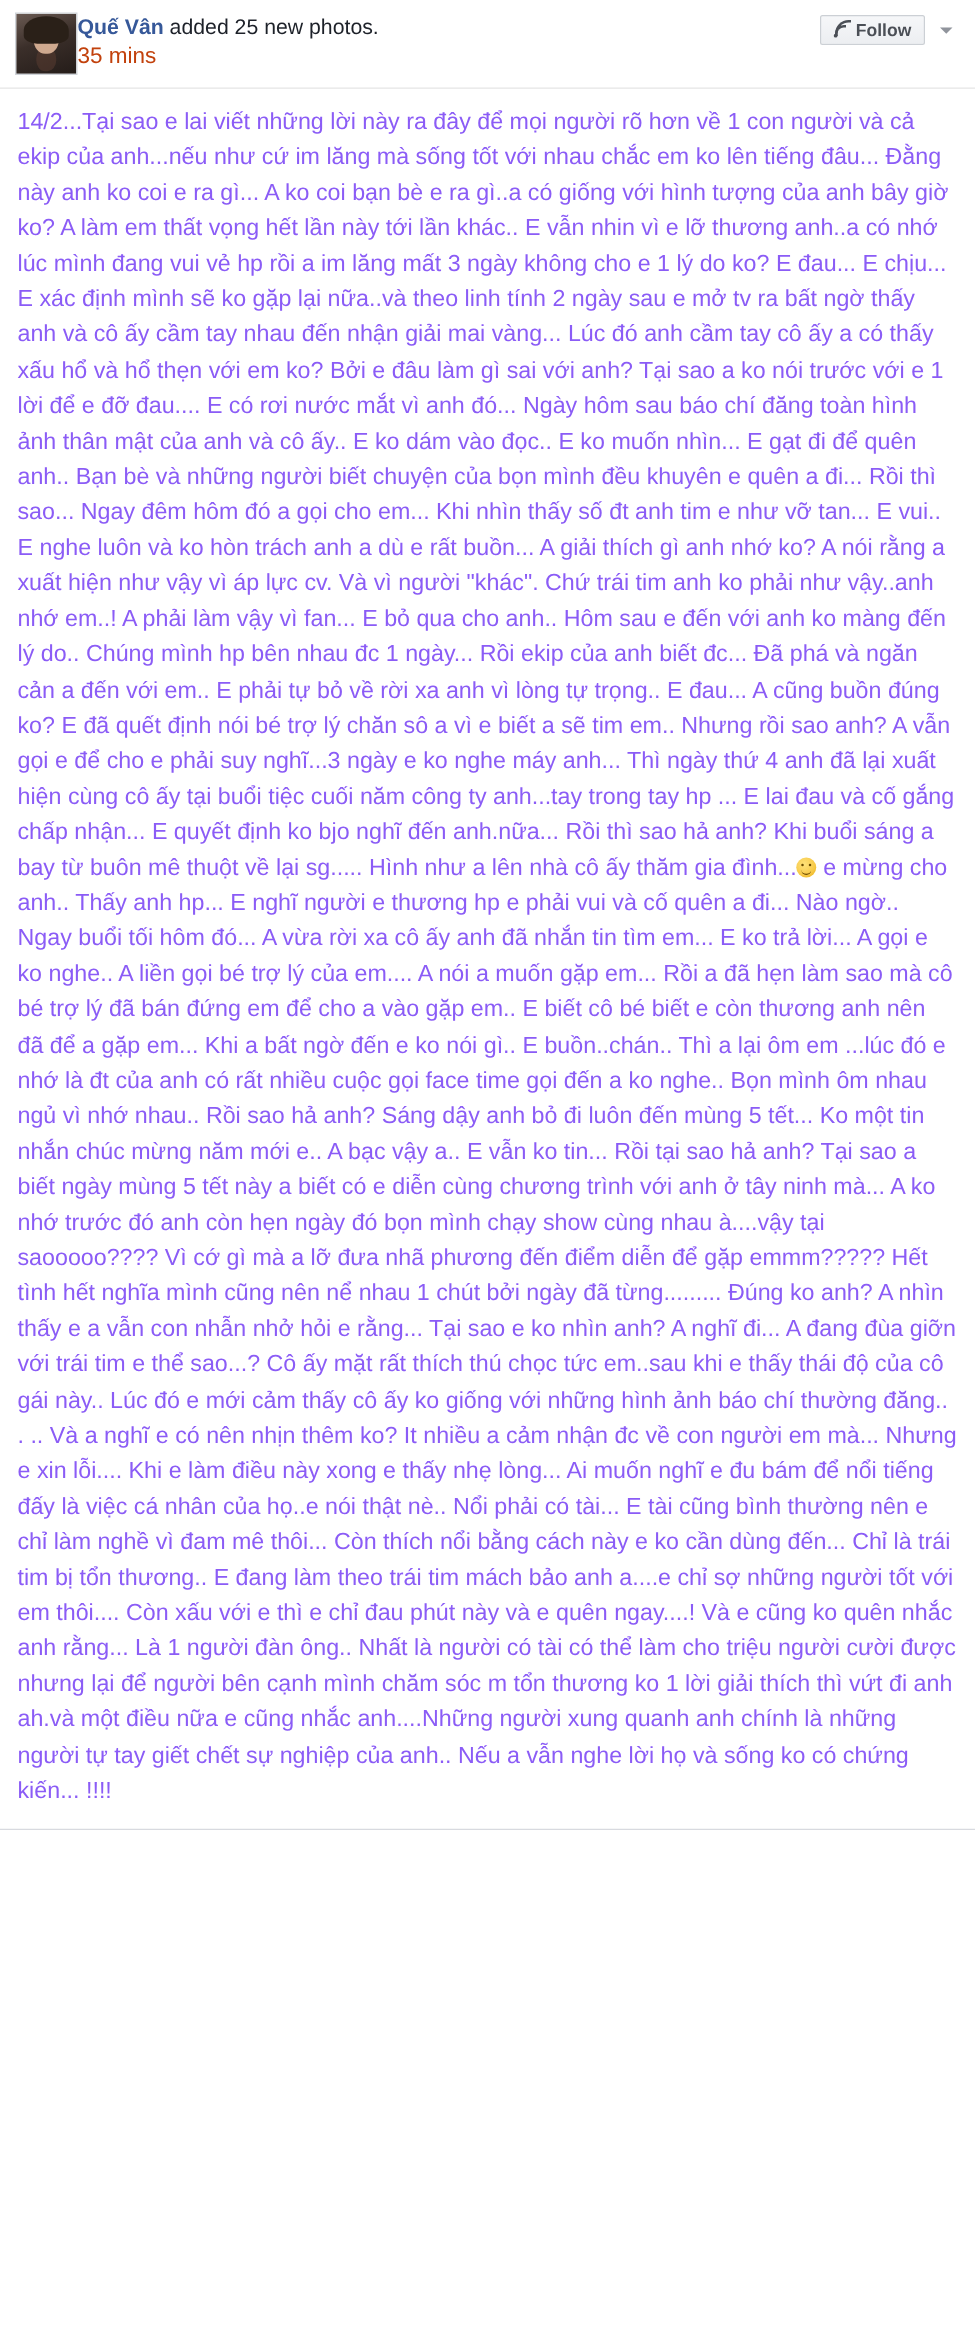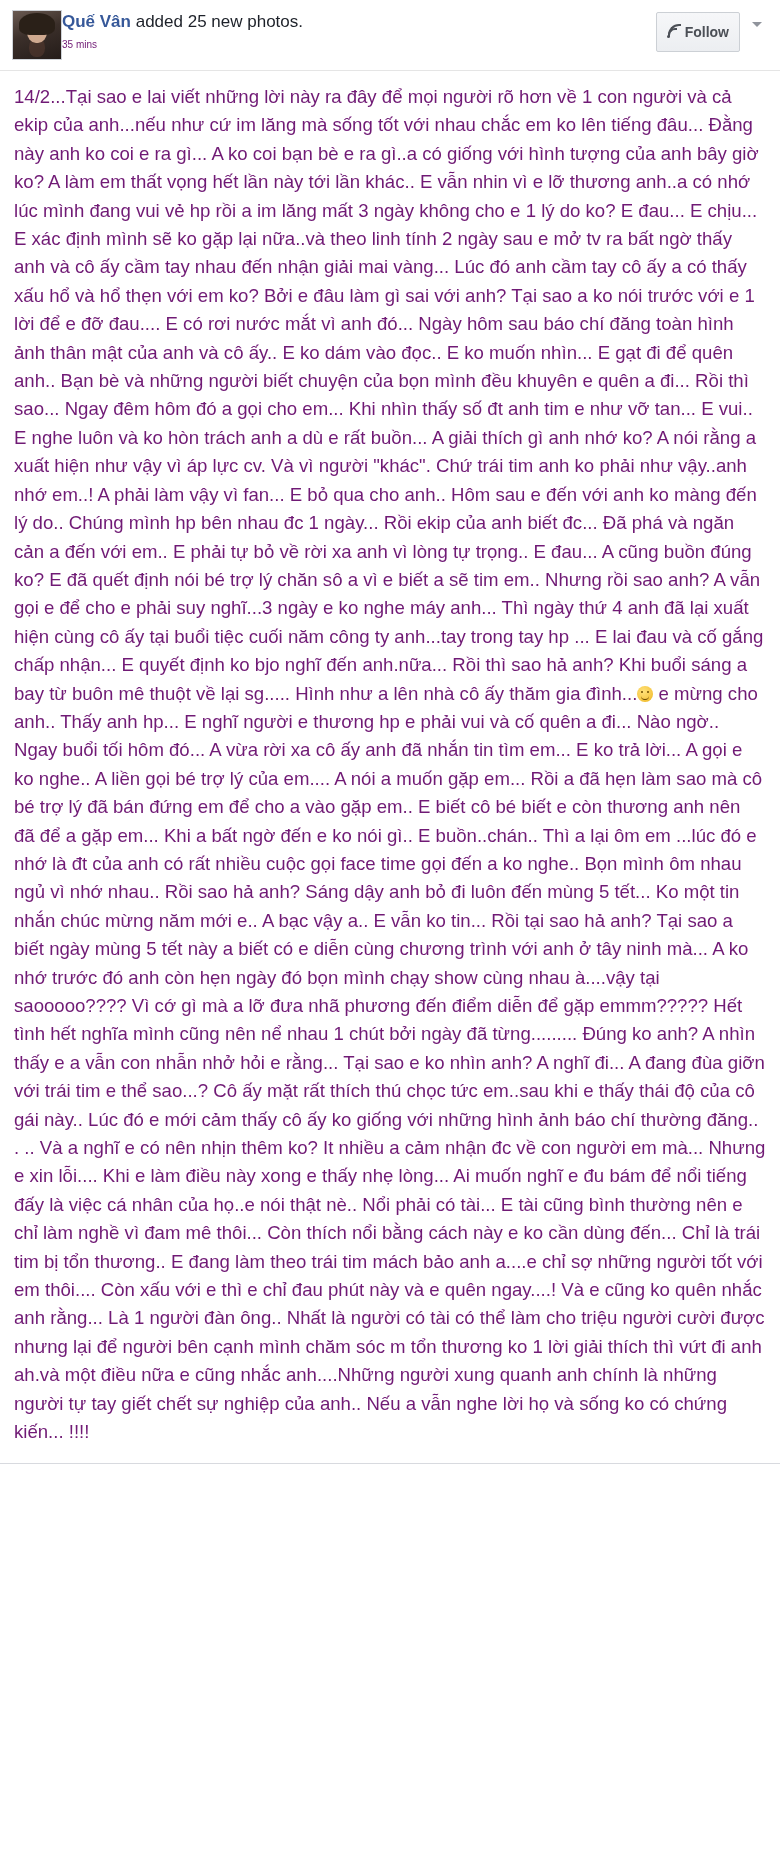--- a/index.html
+++ b/index.html
@@ -74,36 +74,36 @@
     color: #365899;
     font-weight: bold;
     cursor: pointer;
   }
   .action-text {
     color: #1d2129;
   }
   .timestamp {
     display: block;
     margin-top: 4px;
-    font-size: 10px;
+    font-size: 18px;
     line-height: 17px;
-    color: #701a75;
+    color: #c2410c;
     cursor: pointer;
   }
   .header-right {
     display: flex;
     align-items: flex-start;
     gap: 6px;
     padding-top: 2px;
   }
   .follow-btn {
     display: inline-flex;
     align-items: center;
     gap: 6px;
-    height: 40px;
+    height: 24px;
     padding: 0 10px;
     border: 1px solid #ccd0d5;
     border-radius: 2px;
     background: linear-gradient(#f6f7f9, #eceef1);
     font-size: 14px;
     font-weight: bold;
     color: #4b4f56;
     cursor: pointer;
     box-sizing: border-box;
   }
@@ -164,21 +164,21 @@
   }
   .divider {
     height: 1px;
     background: #e5e5e5;
     margin: 2px 0 0 0;
   }
   .post-body {
     padding: 12px 14px 16px 14px;
     font-size: 18.6px;
     line-height: 28.4px;
-    color: #701a75;
+    color: #8b5cf6;
     word-wrap: break-word;
     white-space: pre-wrap;
   }
   .emoji {
     display: inline-block;
     width: 16px;
     height: 16px;
     border-radius: 50%;
     background: radial-gradient(circle at 40% 35%, #ffe27a 0%, #f7c948 60%, #e5a800 100%);
     position: relative;

